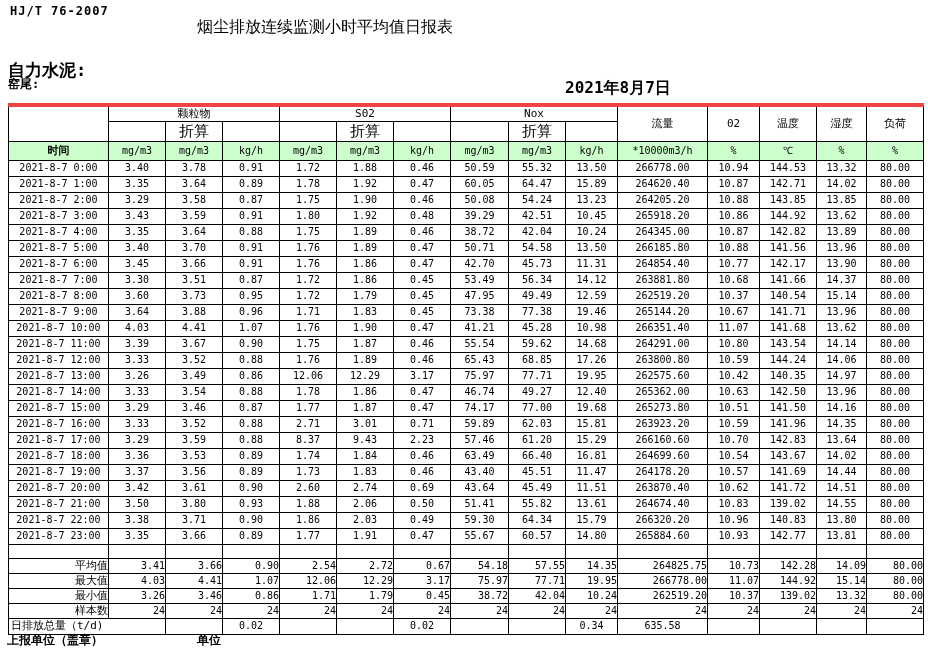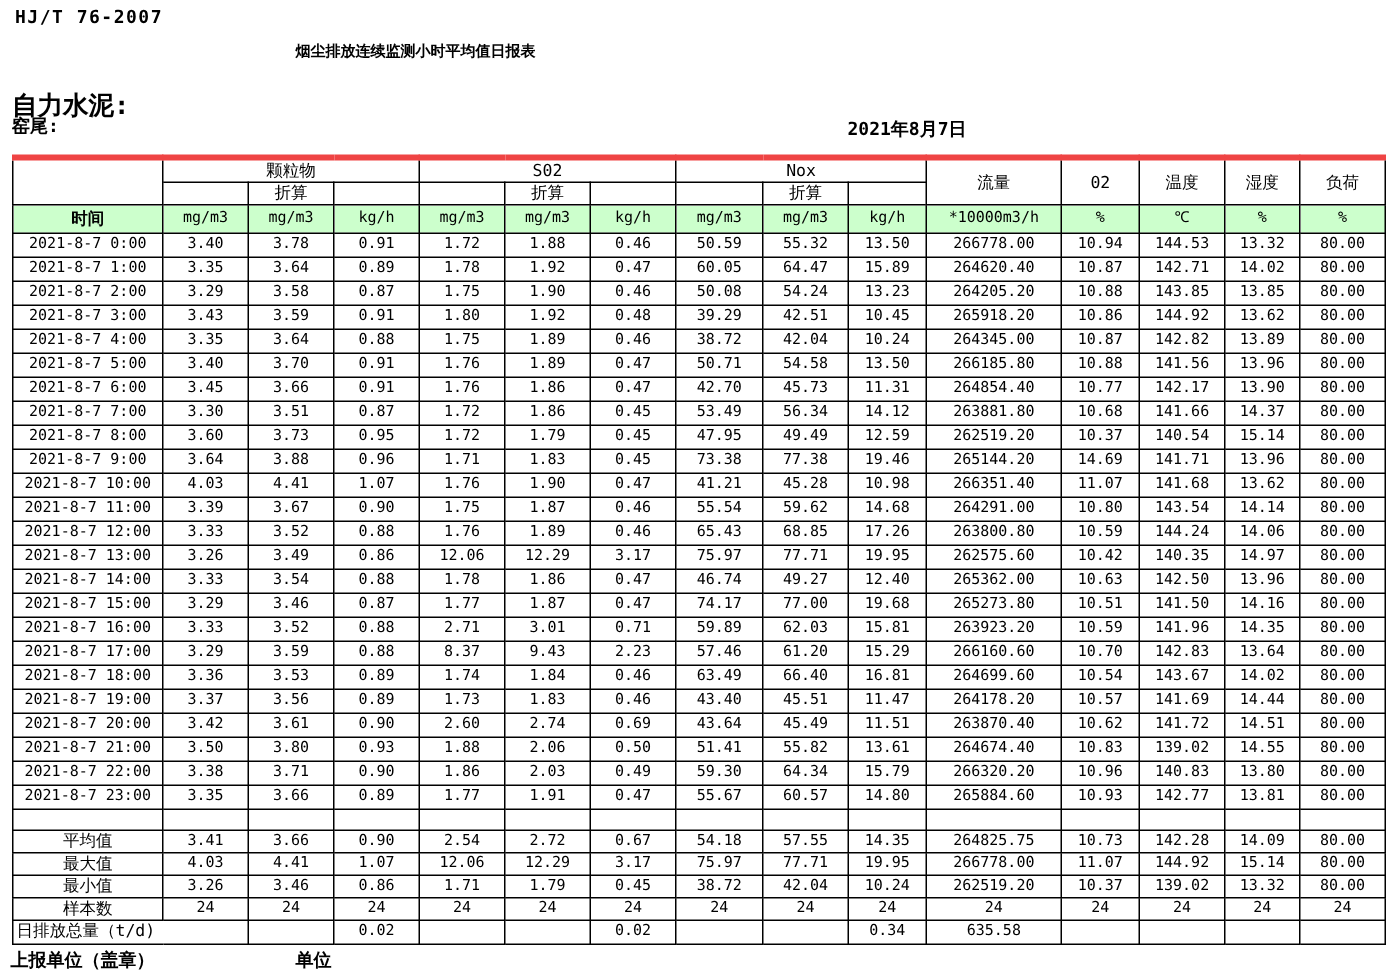--- a/index.html
+++ b/index.html
@@ -1,32 +1,32 @@
 <!DOCTYPE html>
 <html><head>
 <meta charset="utf-8">
 <style>
   html,body{margin:0;padding:0;background:#fff;}
   body{font-family:"DejaVu Sans Mono","Liberation Mono",monospace;color:#000;}
   .page{position:relative;width:928px;height:651px;background:#fff;overflow:hidden;border-radius:17px;}
   .std-no{position:absolute;top:4px;left:10px;font-size:12px;font-weight:bold;letter-spacing:1px;}
-  .title{position:absolute;top:27px;left:197px;font-size:10px;font-weight:bold;}
+  .title{position:absolute;top:17px;left:197px;font-size:16px;font-weight:normal;}
   .company{position:absolute;top:59px;left:8px;font-size:17px;font-weight:bold;}
   .location{position:absolute;top:76px;left:8px;font-size:12px;font-weight:bold;}
-  .date{position:absolute;top:78px;left:565px;font-size:12px;font-weight:bold;text-align:right;}
+  .date{position:absolute;top:78px;left:565px;font-size:16px;font-weight:bold;text-align:right;}
   table{position:absolute;top:103px;left:8px;width:912px;border-collapse:collapse;table-layout:fixed;border-top:4px solid #ef4444;}
   td{border:1px solid #000;font-size:10px;text-align:center;padding:0;overflow:hidden;white-space:nowrap;line-height:1.25;}
   tr.hr1 td{height:14px;font-size:11px;}
-  tr.hr2 td{height:13px;font-size:11px;}
+  tr.hr2 td{height:13px;font-size:15px;}
   tr.hr3 td{height:18px;font-size:10px;}
   tr.hr3{background:#ccffcc;}
   tr.hr3 td:first-child{font-size:11px;font-weight:bold;}
   tr.data-row td{height:15px;}
   tr.spacer-row td{height:13px;}
-  tr.summary-row td{height:14px;}
+  tr.summary-row td{height:14px;text-align:right;}
   tr.summary-row td:first-child{font-size:11px;}
   tr.total-row td{height:15px;}
   tr.total-row td.lbl{text-align:left;font-size:11px;padding-left:2px;margin-left:40px;}
   .foot-note{position:absolute;top:616px;left:7px;font-size:12px;font-weight:bold;}
   .foot-sign{position:absolute;top:632px;left:7px;font-size:12px;font-weight:bold;}
   .foot-unit{position:absolute;top:632px;left:197px;font-size:12px;font-weight:bold;}
 </style>
 </head>
 <body>
 
@@ -255,21 +255,21 @@
           <td>3.64</td>
           <td>3.88</td>
           <td>0.96</td>
           <td>1.71</td>
           <td>1.83</td>
           <td>0.45</td>
           <td>73.38</td>
           <td>77.38</td>
           <td>19.46</td>
           <td>265144.20</td>
-          <td>14.69</td>
+          <td>10.67</td>
           <td>141.71</td>
           <td>13.96</td>
           <td>80.00</td>
         </tr>
         <tr class="data-row">
           <td>2021-8-7 10:00</td>
           <td>4.03</td>
           <td>4.41</td>
           <td>1.07</td>
           <td>1.76</td>

